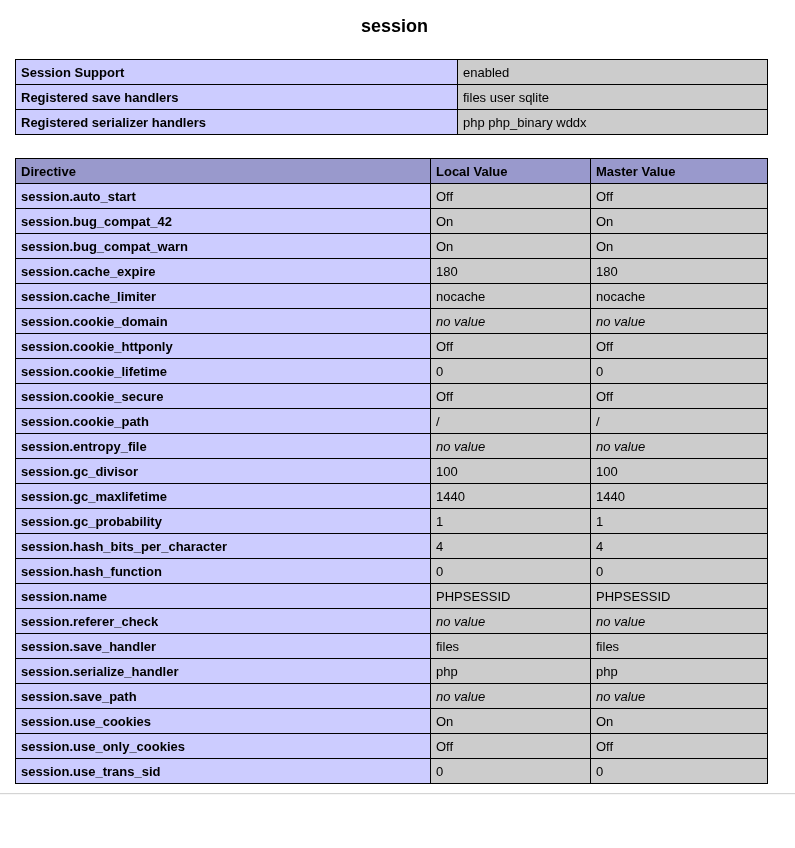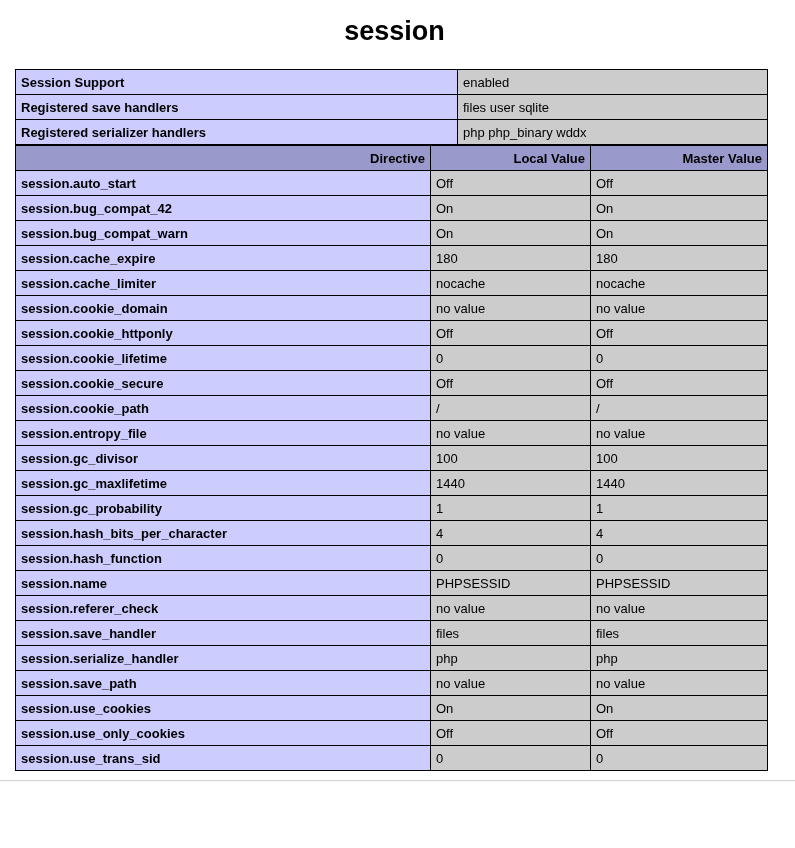--- a/index.html
+++ b/index.html
@@ -9,57 +9,57 @@
     color: #000000;
     font-family: "Liberation Sans", sans-serif;
   }
   .page {
     width: 795px;
     min-height: 848px;
     position: relative;
   }
   h1.title {
     text-align: center;
-    font-size: 27px;
+    font-size: 18px;
     font-weight: bold;
     margin: 16px 6px 22px 0;
     font-family: "Liberation Sans", sans-serif;
   }
   table.info {
     border-collapse: collapse;
     table-layout: fixed;
     margin-left: 15px;
     width: 752px;
   }
-  table.summary { }
+  table.summary { margin-bottom: 23px; }
   table.info td, table.info th {
     border: 1px solid #000000;
     padding: 3px 5px;
     font-size: 13px;
     height: 18px;
     vertical-align: middle;
     overflow: hidden;
     white-space: nowrap;
   }
   th.h {
     background: var(--header-bg, #9999cc);
     font-weight: bold;
-    text-align: right;
+    text-align: left;
   }
   td.e {
     background: var(--label-bg, #ccccff);
     font-weight: bold;
     text-align: left;
   }
   td.v {
     background: var(--value-bg, #cccccc);
     font-weight: normal;
     text-align: left;
   }
-  .no-value { }
+  .no-value { font-style: italic; }
   col.sum-c1 { width: 442px; }
   col.sum-c2 { width: 310px; }
   col.dir-c1 { width: 415px; }
   col.dir-c2 { width: 160px; }
   col.dir-c3 { width: 177px; }
   hr.bottom-rule {
     border: 0;
     border-top: 1px solid #d4d4d4;
     border-bottom: 1px solid #f7f7f7;
     height: 0;

